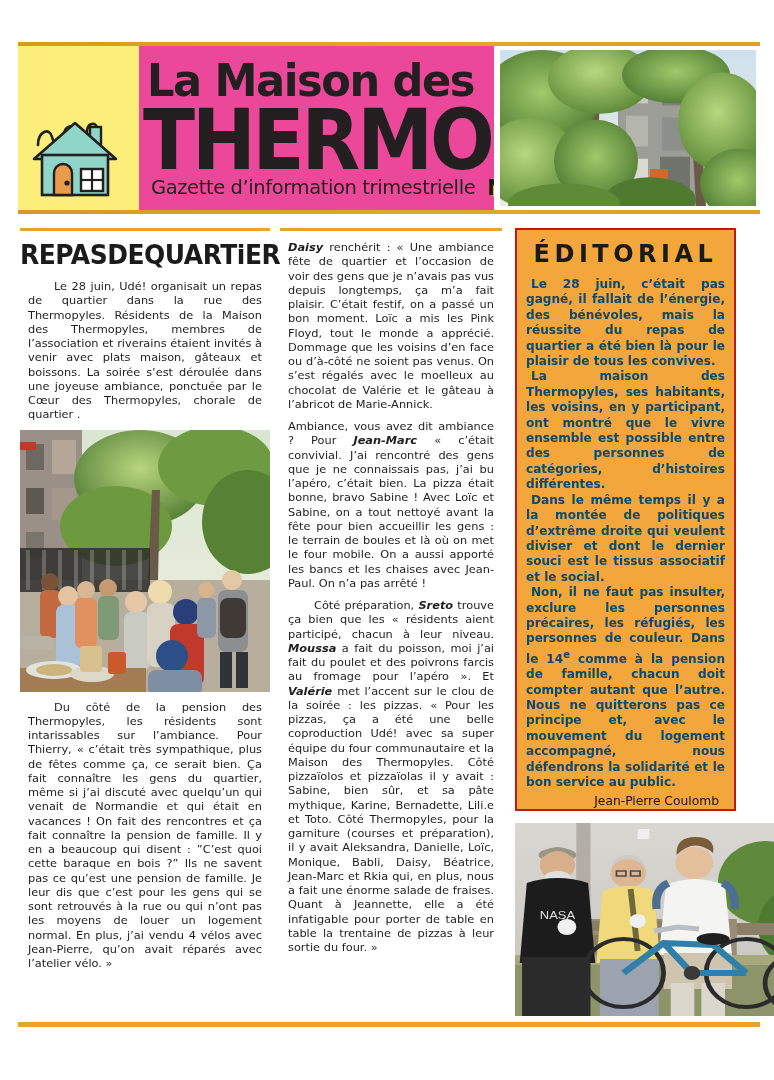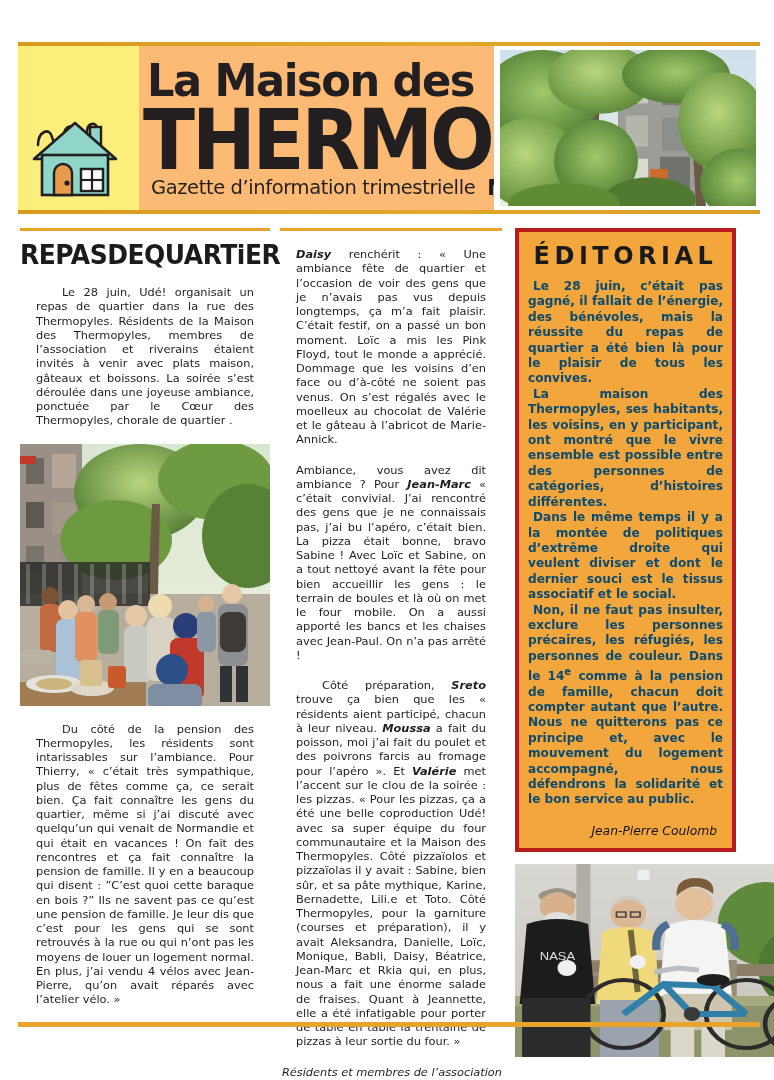--- a/index.html
+++ b/index.html
@@ -39,21 +39,21 @@
   }
   .mast-yellow {
     width: 121px; height: 100%;
     background: #fbee7a;
     position: relative;
     flex: none;
   }
   .house-logo { position: absolute; left: 10px; bottom: 12px; }
   .mast-title {
     flex: 1 1 auto;
-    background: #fdba74;
+    background: #ec4899;
     position: relative;
     padding-left: 6px;
   }
   .t-line1 {
     font-family: "DejaVu Sans", sans-serif;
     font-weight: bold;
     font-size: 45px;
     line-height: 1;
     letter-spacing: -1.5px;
     color: #231f20;
@@ -145,21 +145,21 @@
   .body-text {
     font-family: "DejaVu Sans", sans-serif;
     font-size: 11.35px;
     line-height: 14.25px;
     color: #1e1e1e;
     text-align: justify;
     text-justify: inter-word;
     hyphens: auto;
     -webkit-hyphens: auto;
   }
-  .body-text p { margin: 16px; }
+  .body-text p { margin: 8px; }
   .body-text p.indent { text-indent: 26px; }
   .nm { font-style: italic; font-weight: bold; }
   .signoff {
     font-family: "DejaVu Sans", sans-serif;
     font-style: italic;
     font-size: 11.35px;
     line-height: 14.25px;
     color: #1e1e1e;
     text-align: right;
     margin-top: 1px;
@@ -171,22 +171,22 @@
     margin: 8px 0 7px 0;
     overflow: hidden;
     position: relative;
     background: #7c9b52;
   }
 
   
   .editorial {
     width: 221px;
     background: #f2a63c;
-    border: 4px solid #b91c1c;
-    padding: 8px 9px 10px 9px;
+    border: 2px solid #b91c1c;
+    padding: 8px 9px 1px 9px;
     position: relative;
   }
   .ed-title {
     font-family: "DejaVu Sans", sans-serif;
     font-weight: bold;
     font-size: 24px;
     letter-spacing: 4.5px;
     color: #1a1a1a;
     text-align: center;
     margin: 2px 0 9px 0;
@@ -197,26 +197,25 @@
     font-size: 12.1px;
     line-height: 15.4px;
     color: #0c4a6e;
     text-align: justify;
     hyphens: auto;
     -webkit-hyphens: auto;
   }
   .ed-text p { margin: 0; text-indent: 5px; }
   .ed-sign {
     font-family: "DejaVu Sans", sans-serif;
-    font-style: italic;
     font-weight: normal;
     font-size: 12.3px;
     color: #141414;
     text-align: right;
-    margin-top: 16px;
+    margin-top: 4px;
     padding-right: 6px;
   }
 
   
   .photo-velo {
     margin-top: 12px;
     width: 289px; height: 193px;
     position: relative;
     overflow: hidden;
     background: #8fa77d;
@@ -419,21 +418,20 @@
       </div>
     </div>
 
     <div class="col2">
       <div class="col-rule"></div>
       <div class="body-text">
         <p><span class="nm">Daisy</span> <span>renchérit : « Une ambiance fête de quartier et l’occasion de voir des gens que je n’avais pas vus depuis longtemps, ça m’a fait plaisir. C’était festif, on a passé un bon moment. Loïc a mis les Pink Floyd, tout le monde a apprécié. Dommage que les voisins d’en face ou d’à-côté ne soient pas venus. On s’est régalés avec le moelleux au chocolat de Valérie et le gâteau à l’abricot de Marie-Annick.</span></p>
         <p><span>Ambiance, vous avez dit ambiance ? Pour</span> <span class="nm">Jean-Marc</span> <span>« c’était convivial. J’ai rencontré des gens que je ne connaissais pas, j’ai bu l’apéro, c’était bien. La pizza était bonne, bravo Sabine ! Avec Loïc et Sabine, on a tout nettoyé avant la fête pour bien accueillir les gens : le terrain de boules et là où on met le four mobile. On a aussi apporté les bancs et les chaises avec Jean-Paul. On n’a pas arrêté !</span></p>
         <p class="indent"><span>Côté préparation,</span> <span class="nm">Sreto</span> <span>trouve ça bien que les « résidents aient participé, chacun à leur niveau.</span> <span class="nm">Moussa</span> <span>a fait du poisson, moi j’ai fait du poulet et des poivrons farcis au fromage pour l’apéro ». Et</span> <span class="nm">Valérie</span> <span>met l’accent sur le clou de la soirée : les pizzas. « Pour les pizzas, ça a été une belle coproduction Udé! avec sa super équipe du four communautaire et la Maison des Thermopyles. Côté pizzaïolos et pizzaïolas il y avait : Sabine, bien sûr, et sa pâte mythique, Karine, Bernadette, Lili.e et Toto. Côté Thermopyles, pour la garniture (courses et préparation), il y avait Aleksandra, Danielle, Loïc, Monique, Babli, Daisy, Béatrice, Jean-Marc et Rkia qui, en plus, nous a fait une énorme salade de fraises. Quant à Jeannette, elle a été infatigable pour porter de table en table la trentaine de pizzas à leur sortie du four. »</span></p>
       </div>
-      <div class="signoff">Résidents et membres de l’association des Thermopyles</div>
     </div>
 
     <div class="col3">
       <div class="editorial">
         <div class="ed-title">ÉDITORIAL</div>
         <div class="ed-text">
           <p>Le 28 juin, c’était pas gagné, il fallait de l’énergie, des bénévoles, mais la réussite du repas de quartier a été bien là pour le plaisir de tous les convives.</p>
           <p>La maison des Thermopyles, ses habitants, les voisins, en y participant, ont montré que le vivre ensemble est possible entre des personnes de catégories, d’histoires différentes.</p>
           <p>Dans le même temps il y a la montée de politiques d’extrême droite qui veulent diviser et dont le dernier souci est le tissus associatif et le social.</p>
           <p><span>Non, il ne faut pas insulter, exclure les personnes précaires, les réfugiés, les personnes de couleur. Dans le 14</span><sup>e</sup><span> comme à la pension de famille, chacun doit compter autant que l’autre. Nous ne quitterons pas ce principe et, avec le mouvement du logement accompagné, nous défendrons la solidarité et le bon service au public.</span></p>

